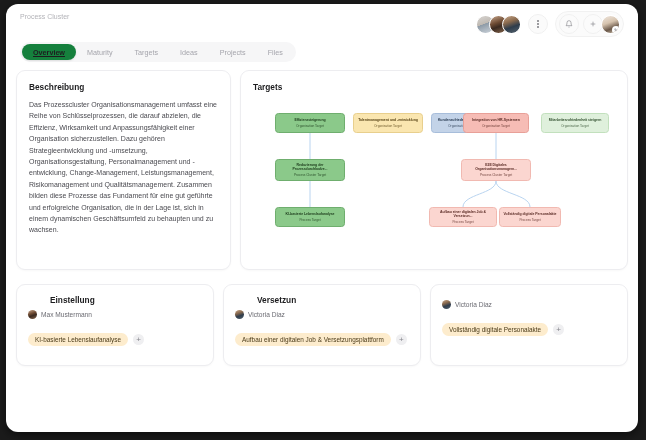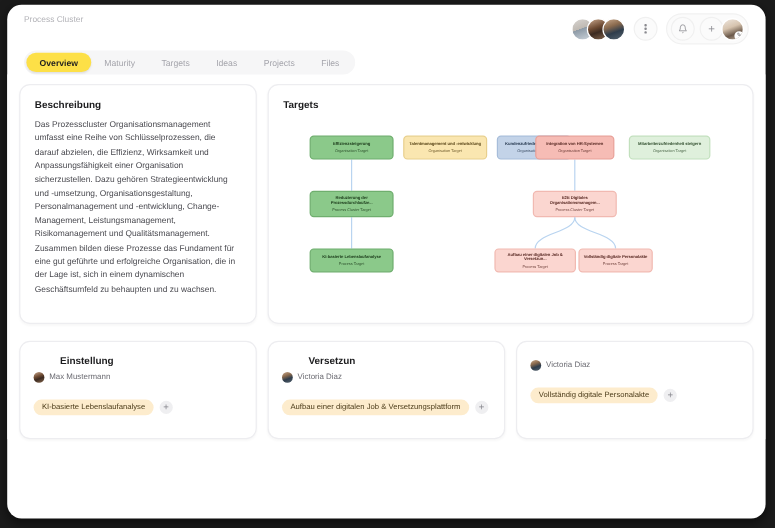--- a/index.html
+++ b/index.html
@@ -79,35 +79,36 @@
     height: 20px;
     display: inline-flex; align-items: center;
     padding: 2px;
   }
   .tab {
     font-size: 7.2px; color: #a5a5ac;
     padding: 3.5px 11px; border-radius: 11px;
     white-space: nowrap;
   }
   .tab.active {
-    background: #fde047; color: #1d1d1f; font-weight: bold;
+    background: #15803d; color: #1d1d1f; font-weight: bold;
     box-shadow: 0 1px 2px rgba(0,0,0,0.10);
+    text-decoration: underline;
   }
 
   
   .body-area { background: #ffffff; padding: 8px 10px 0 10px; }
   .row-top { display: flex; gap: 9px; align-items: stretch; }
 
   .card {
     background: #ffffff;
     border: 1px solid #ededf0;
     border-radius: 9px;
     box-shadow: 0 1px 2px rgba(0,0,0,0.03);
   }
-  .desc-card { width: 198px; padding: 11px 12px; height: 200px; }
+  .desc-card { width: 215px; padding: 11px 12px; height: 200px; }
   .card-h { font-size: 8.3px; font-weight: bold; color: #1d1d1f; margin-bottom: 7px; }
   .desc-text { font-size: 7px; line-height: 11.4px; color: #4a4a50; }
 
   .targets-card { flex: 1; padding: 11px 12px 0 12px; height: 200px; position: relative; overflow: hidden; }
 
   
   .diagram { position: relative; width: 100%; height: 160px; margin-top: 4px; }
   .node {
     position: absolute;
     border-radius: 3.5px;

